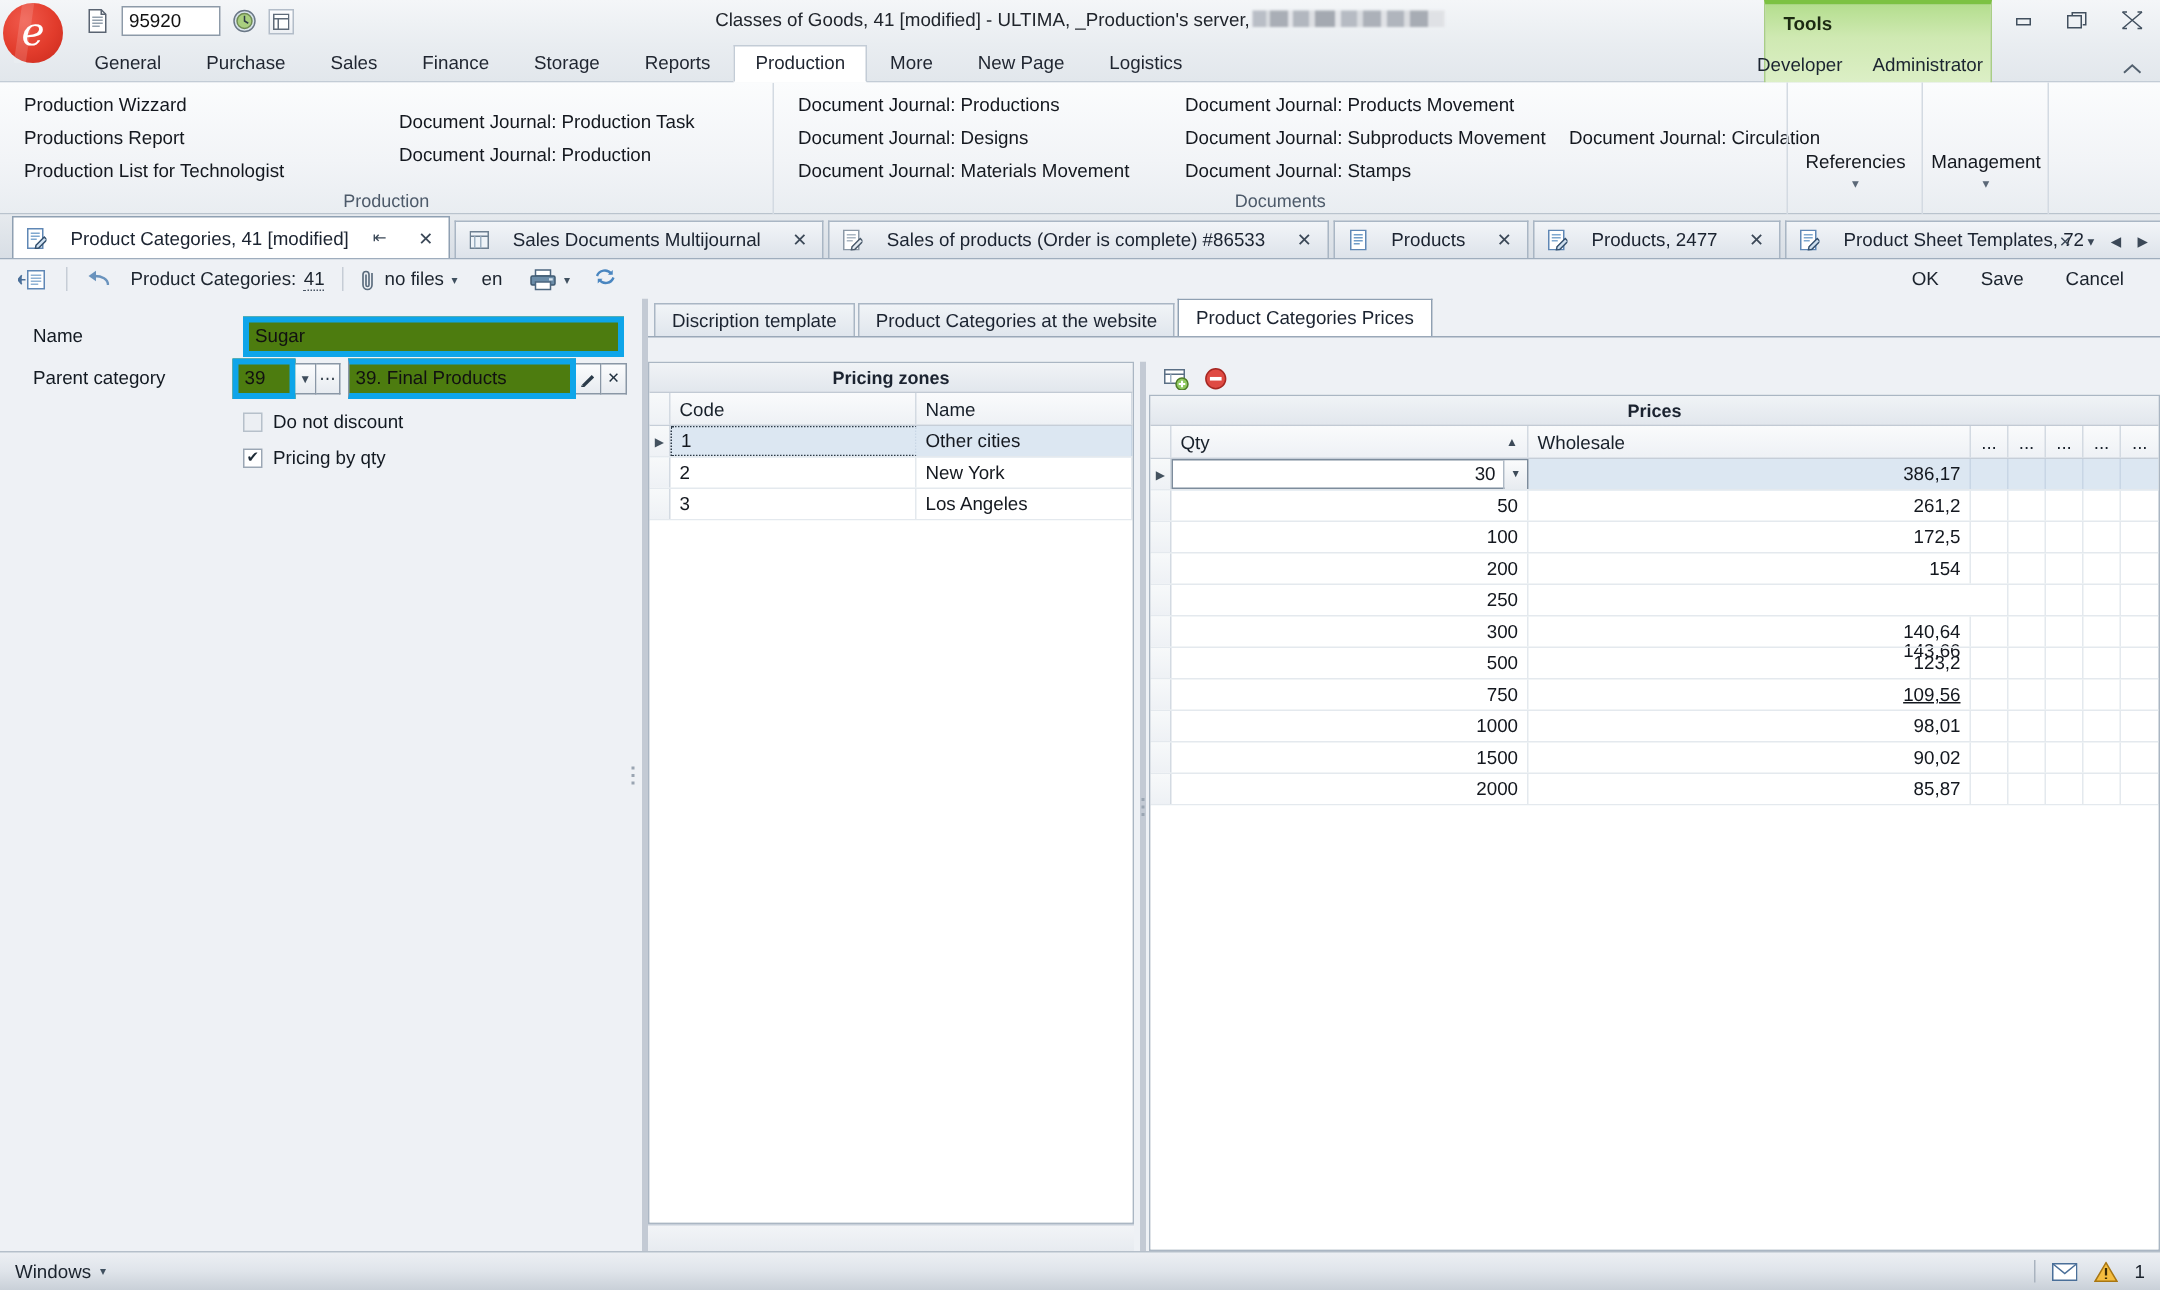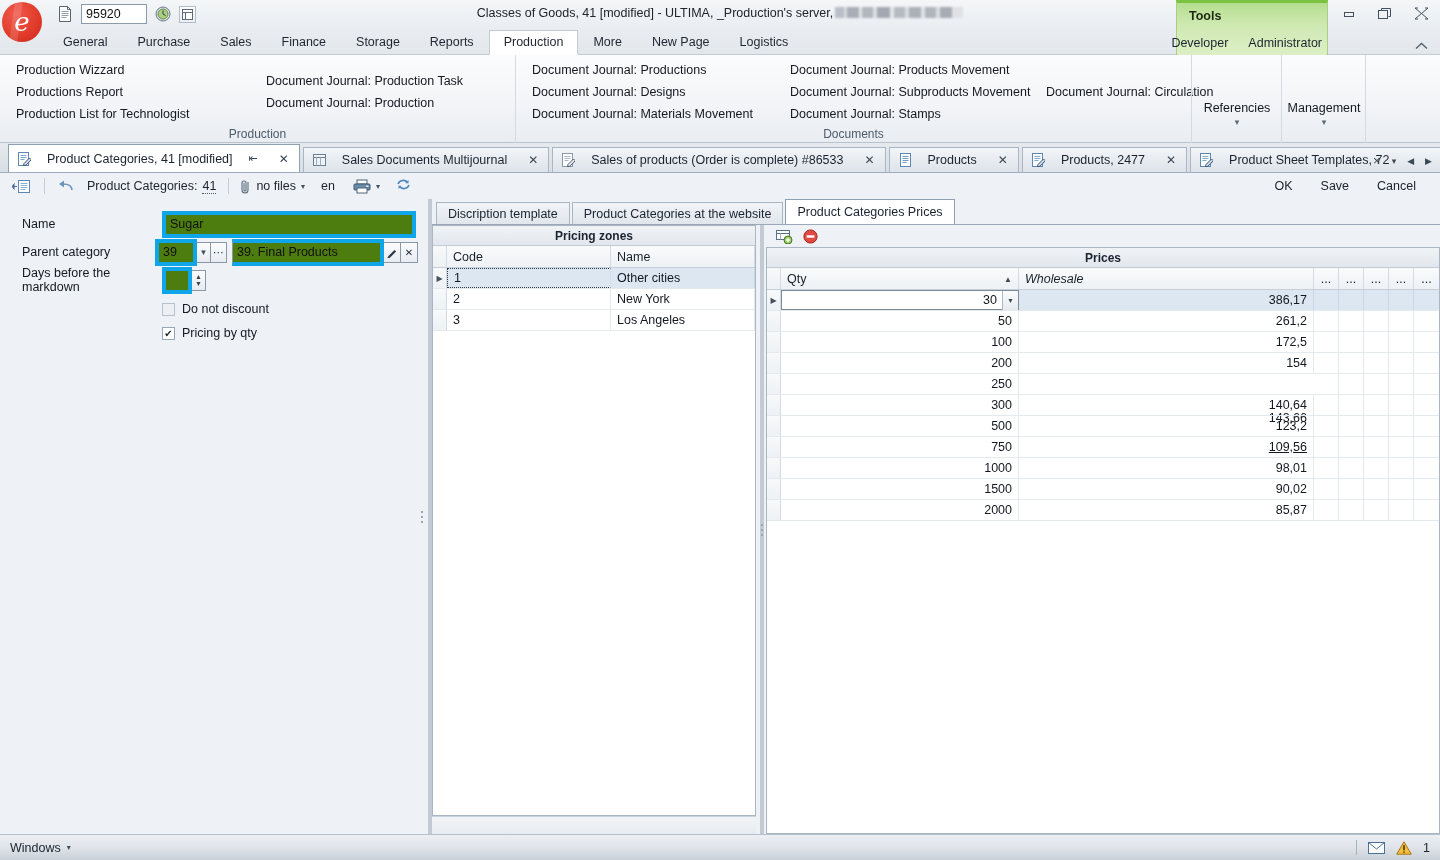--- a/index.html
+++ b/index.html
@@ -180,21 +180,21 @@
   .vsplit {
     width:14px; flex:none; position:relative; background:#eef1f5;
   }
   .vsplit .bar { position:absolute; right:0; top:0; bottom:0; width:4px; background:#c3cad4; }
   .vsplit .grip {
     position:absolute; left:3px; top:50%; transform:translateY(-50%);
     display:flex; flex-direction:column; gap:3px;
   }
   .vsplit .grip i { width:2px; height:2px; background:#9aa5b2; display:block; }
 
-  .rightpane { flex:1 1 auto; position:relative; display:flex; flex-direction:column; overflow:hidden; }
+  .rightpane { flex:1 1 auto; position:relative; display:flex; flex-direction:column; overflow:hidden;gap:16px; }
   .tabstrip {
     height:26px; flex:none; display:flex; align-items:flex-end; padding-left:4px;
     border-bottom:1px solid #9aa8b8; background:#eef1f5;
   }
   .ttab {
     height:22px; padding:0 11px; display:flex; align-items:center; font-size:12.5px; color:#1b2330;
     border:1px solid #a9b6c4; border-bottom:none; margin-right:2px;
     background:linear-gradient(to bottom,#f1f4f7,#e0e6ed); cursor:default; white-space:nowrap;
   }
   .ttab.active { background:#fff; height:25px; border-color:#8fa0b2; position:relative; z-index:3; }
@@ -554,30 +554,20 @@
           <div class="mini-btn">
             <svg width="11" height="11" viewBox="0 0 11 11">
                 <path d="M1 9.5l6.5-6.5 1.6 1.6L2.6 11z" fill="#2a3a49"></path>
                 <path d="M0.5 10.5h2" stroke="#2a3a49"></path>
               </svg>
           </div>
           <div class="mini-btn">✕</div>
         </div>
       </div>
 
-      <div class="frow">
-        <div class="flabel">Days before the markdown</div>
-        <div style="display:flex;align-items:center;">
-          <div class="inp days"></div>
-          <div class="spin">
-              <i>▲</i>
-              <i>▼</i>
-            </div>
-        </div>
-      </div>
 
       <div class="chkrow" style="margin-top:4px;">
         <div class="chk off"></div>
         <div class="chklbl">Do not discount</div>
       </div>
 
       <div class="chkrow">
         <div class="chk">✔</div>
         <div class="chklbl">Pricing by qty</div>
       </div>
@@ -661,21 +651,21 @@
           <div class="pr-gridwrap">
             <div class="gridbox" style="flex:1 1 auto;">
               <div class="grid-title">Prices</div>
 
               <div class="hrow">
                 <div class="rowhdr"></div>
                 <div class="hcell" style="width:238px;">
                   <span>Qty</span>
                   <span class="sortarrow">▲</span>
                 </div>
-                <div class="hcell" style="flex:1 1 auto;font-style:italic;">Wholesale</div>
+                <div class="hcell" style="flex:1 1 auto;">Wholesale</div>
                 <div class="hcell ctr" style="width:25px;">...</div>
                 <div class="hcell ctr" style="width:25px;">...</div>
                 <div class="hcell ctr" style="width:25px;">...</div>
                 <div class="hcell ctr" style="width:25px;">...</div>
                 <div class="hcell ctr" style="width:25px;border-right:none;">...</div>
               </div>
 
               <div class="drow sel">
                 <div class="rowhdr">▶</div>
                 <div class="dcell r" style="width:238px;padding:0;background:#fff;border:1px solid #7d8c9c;display:flex;align-items:center;">

